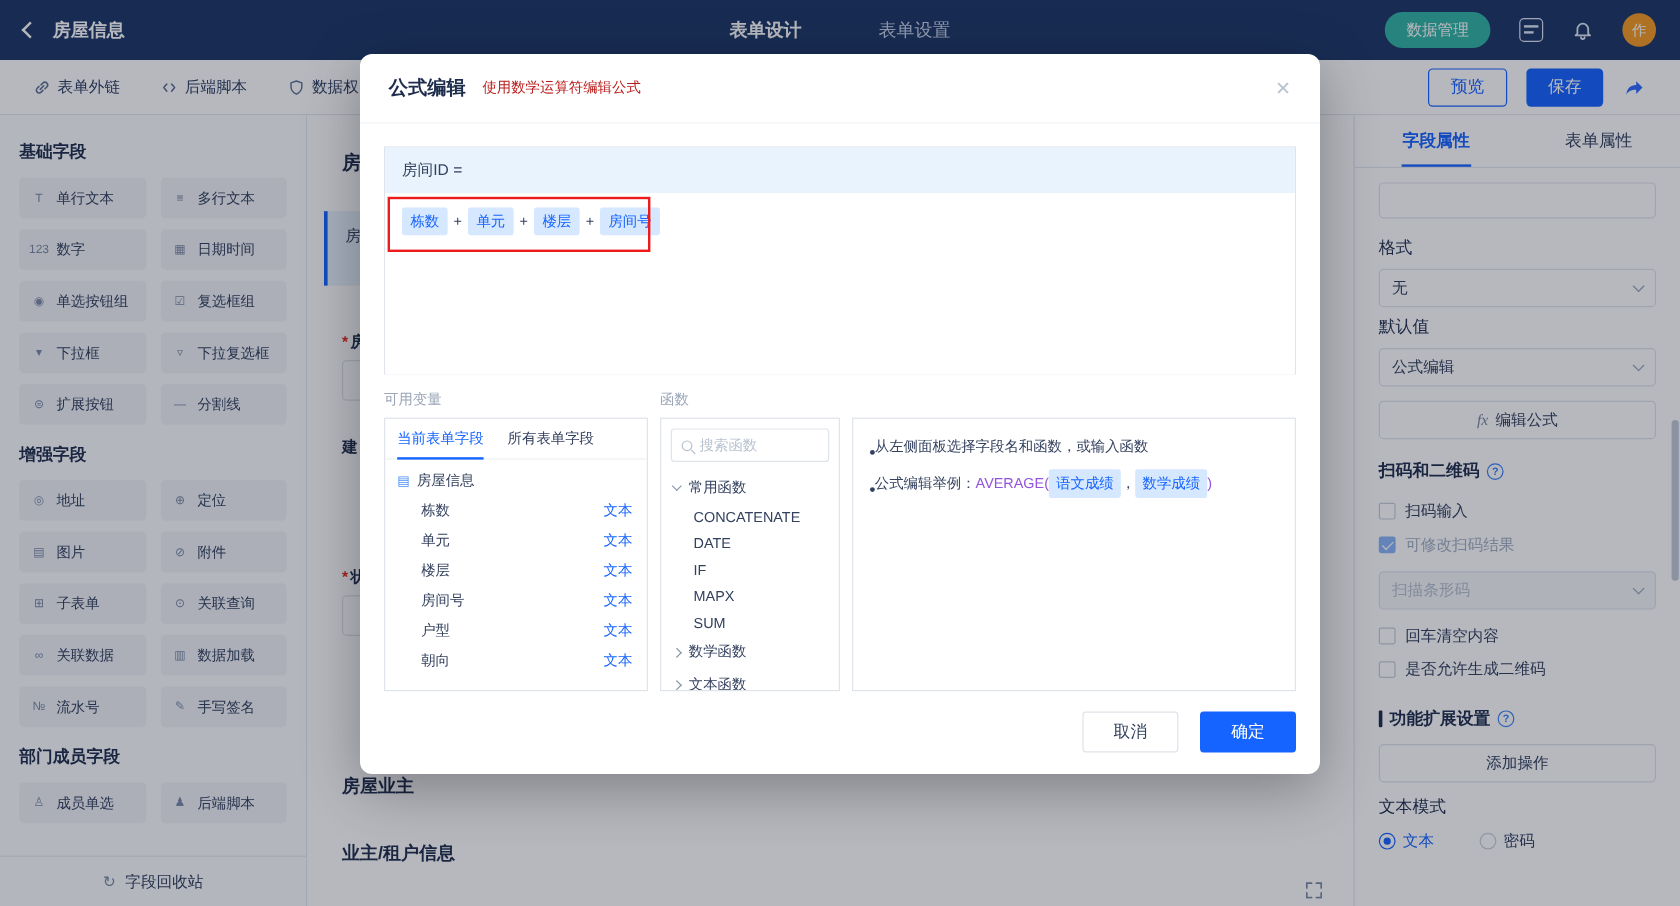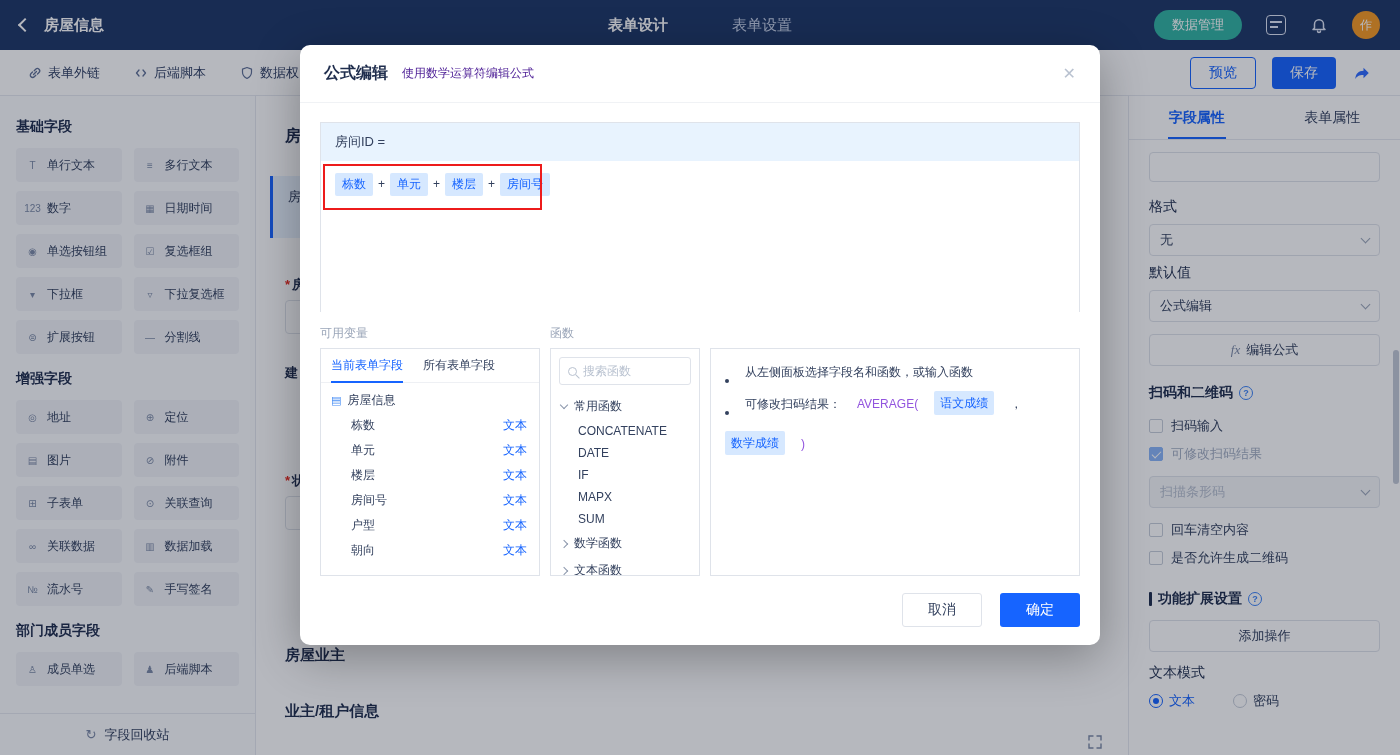--- a/index.html
+++ b/index.html
@@ -75,21 +75,21 @@
 .radio.sel .rdot{border-color:#1664ff}
 .radio.sel .rdot::after{content:"";position:absolute;inset:3px;border-radius:50%;background:#1664ff}
 .radio.sel span{color:#1664ff}
 .scroll-thumb{position:absolute;right:1px;width:6px;border-radius:3px;background:#c2c9d6;top:254px;height:134px;cursor:pointer}
 
 
 .overlay{position:absolute;inset:0;background:rgba(13,21,40,.3);z-index:10}
 .modal{position:absolute;left:300px;top:45px;width:800px;height:600px;background:#fff;border-radius:10px;z-index:20;box-shadow:0 12px 48px rgba(0,0,0,.3);overflow:hidden}
 .m-head{height:58px;display:flex;align-items:center;padding:0 24px;border-bottom:1px solid #f0f2f5}
 .m-title{font-size:16px;font-weight:bold;color:#1f2d4d}
-.m-sub{font-size:12px;color:#4c1d95;margin-left:14px}
+.m-sub{font-size:12px;color:#b91c1c;margin-left:14px}
 .m-close{margin-left:auto;color:#b9c2d0;font-size:16px;cursor:pointer}
 .f-editor{position:absolute;left:20px;top:77px;width:760px;height:190px;border:1px solid #dfe3ea}
 .f-target{height:38px;background:#e8f3fe;display:flex;align-items:center;padding:0 14px;font-size:13px;color:#33415e}
 .f-area{position:relative;height:151px;padding:12px 14px;background:#fff;cursor:text}
 .chip{display:inline-block;background:#d6e8ff;color:#1664ff;font-size:12px;padding:3px 7px;border-radius:2px;margin-right:5px;cursor:pointer}
 .op{color:#33415e;font-size:12px;margin-right:5px}
 .redbox{position:absolute;left:2px;top:3px;width:219px;height:46px;border:2px solid #ed1b1b;pointer-events:none}
 .p-label{position:absolute;font-size:12px;color:#9aa5b8}
 .vbox{position:absolute;border:1px solid #dfe3ea;overflow:hidden;background:#fff}
 .vars{left:20px;top:303px;width:220px;height:228px}
@@ -107,21 +107,21 @@
 .f-search{margin:8px;height:28px;border:1px solid #dfe3ea;border-radius:3px;display:flex;align-items:center;padding:0 8px;gap:6px}
 .f-search input{border:none;outline:none;width:100%;font-size:12px;color:#33415e;font-family:inherit;background:transparent}
 .f-search input::placeholder{color:#b9c2d0}
 .mag{width:9px;height:9px;border:1.4px solid #b9c2d0;border-radius:50%;position:relative;flex:none}
 .mag::after{content:"";position:absolute;width:5px;height:1.4px;background:#b9c2d0;transform:rotate(45deg);left:6px;top:8px}
 .f-group{display:flex;align-items:center;gap:7px;padding:5px 10px;font-size:12px;color:#33415e;cursor:pointer}
 .f-item{padding:4px 10px 4px 27px;font-size:12px;color:#33415e;cursor:pointer}
 .chev{width:6px;height:6px;border-right:1.4px solid #8a96ab;border-bottom:1.4px solid #8a96ab;flex:none}
 .chev.down{transform:rotate(45deg);margin-top:-3px}
 .chev.right{transform:rotate(-45deg)}
-.h-line{display:flex;align-items:flex-end;gap:16px;font-size:12px;color:#33415e;margin-bottom:8px;line-height:22px;flex-wrap:wrap}
+.h-line{display:flex;align-items:center;gap:0;font-size:12px;color:#33415e;margin-bottom:8px;line-height:22px;flex-wrap:wrap}
 .dot{width:4px;height:4px;border-radius:50%;background:#33415e;margin-top:9px;flex:none}
 .h-chip{background:#d6e8ff;color:#1664ff;padding:1px 6px;border-radius:2px;font-size:12px;cursor:pointer}
 .h-func{color:#9254de}
 .m-footer{position:absolute;right:20px;bottom:18px;display:flex;gap:18px}
 .btn-cancel{width:80px;height:34px;border:1px solid #dfe3ea;border-radius:3px;background:#fff;font-size:14px;color:#33415e;cursor:pointer}
 .btn-ok{width:80px;height:34px;border:none;border-radius:3px;background:#1664ff;color:#fff;font-size:14px;cursor:pointer}
 svg{display:block}
 </style>
 </head>
 <body>
@@ -463,21 +463,21 @@
     </div>
   </div>
 
   <div class="vbox help">
     <div class="h-line">
       <span class="dot"></span>
       <span>从左侧面板选择字段名和函数，或输入函数</span>
     </div>
     <div class="h-line">
       <span class="dot"></span>
-      <span>可修改扫码结果：</span>
+      <span>公式编辑举例：</span>
         <span class="h-func">AVERAGE(</span>
         <span class="h-chip">语文成绩</span>
         <span>，</span>
         <span class="h-chip">数学成绩</span>
         <span class="h-func">)</span>
     </div>
   </div>
 
   <div class="m-footer">
     <button class="btn-cancel">取消</button>

